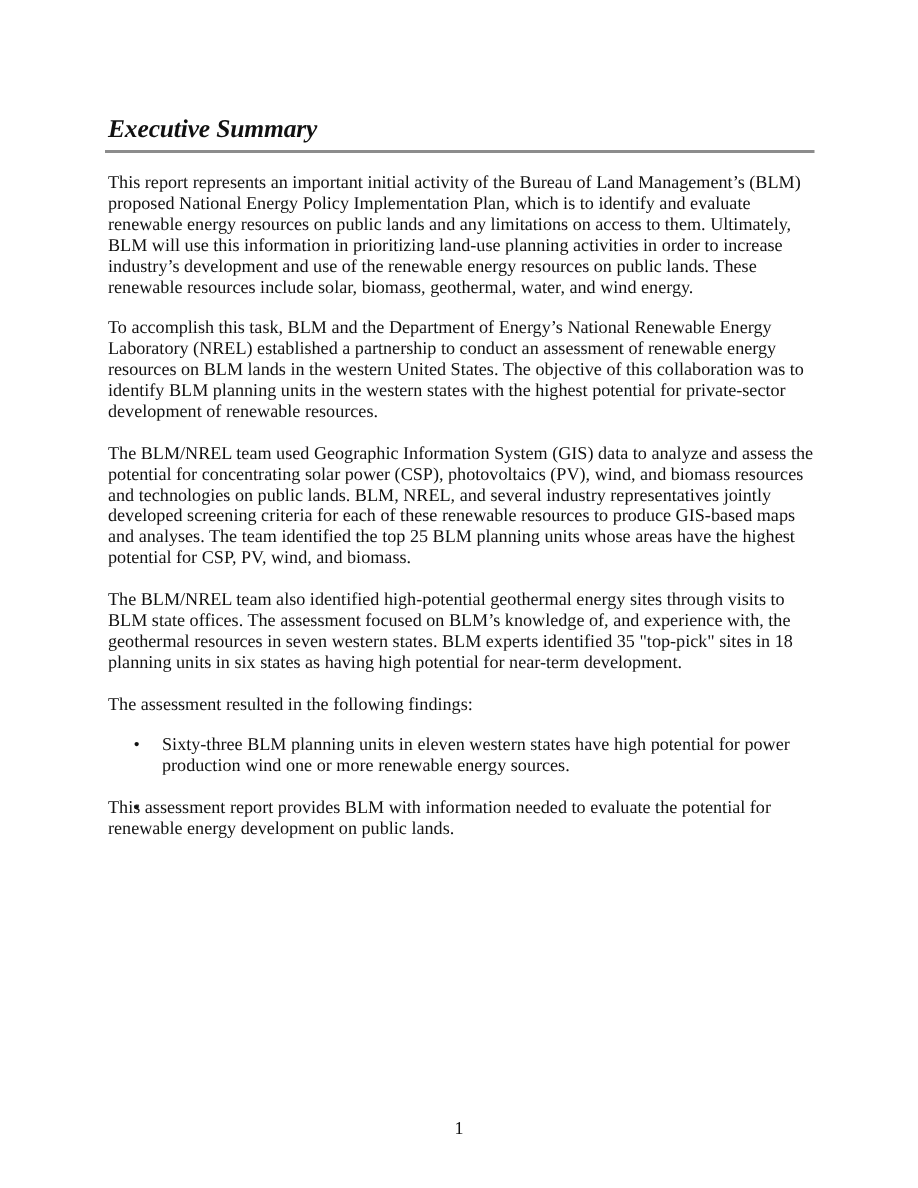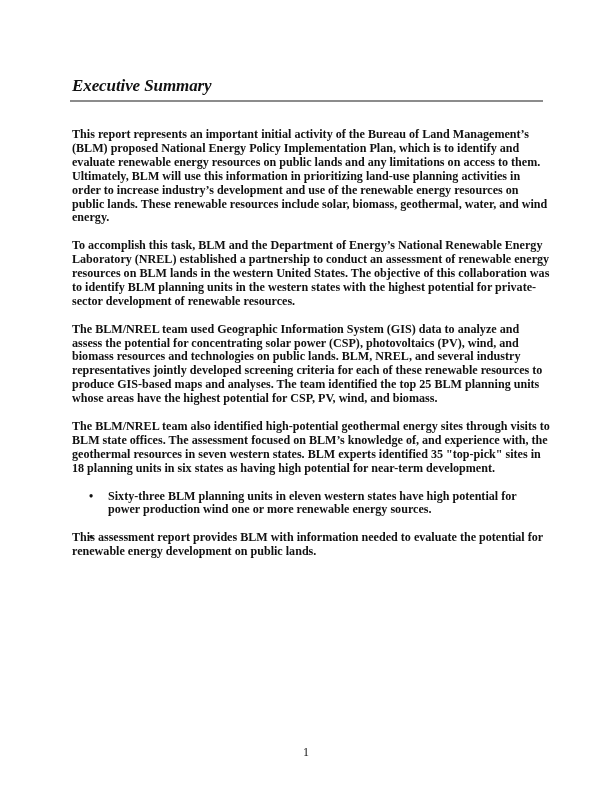--- a/index.html
+++ b/index.html
@@ -12,22 +12,22 @@
   .title {
     position: absolute; left: 72px; top: 76px;
     font-size: 17px; font-weight: bold; font-style: italic;
     letter-spacing: -0.1px; margin: 0;
   }
   .rule {
     position: absolute; left: 70px; top: 100px; width: 473px; height: 2px;
     background: #8c8c8c;
   }
   .body-text {
-    position: absolute; left: 72px; top: 128px; width: 478px;
-    font-size: 12.1px; line-height: 13.9px; font-weight: bold;
+    position: absolute; left: 72px; top: 115px; width: 478px;
+    font-size: 12.1px; line-height: 13.9px;
   }
   .body-text p { margin: 0 0 13.9px 0; }
   .bullets { list-style: none; margin: 0 0 13.9px 0; padding: 0; }
   .bullets li { position: relative; padding-left: 36px; margin-bottom: 13.9px; width: 420px; }
   .bullets li .bullet {
     position: absolute; left: 17px; top: 0; font-size: 12px;
   }
   .page-number {
     position: absolute; left: 0; width: 612px; top: 745px; text-align: center;
     font-size: 12px;
@@ -38,20 +38,21 @@
 
 <div class="page">
   <h1 class="title">Executive Summary</h1>
   <div class="rule"></div>
 
   <div class="body-text">
     <p>This report represents an important initial activity of the Bureau of Land Management’s (BLM) proposed National Energy Policy Implementation Plan, which is to identify and evaluate renewable energy resources on public lands and any limitations on access to them.  Ultimately, BLM will use this information in prioritizing land-use planning activities in order to increase industry’s development and use of the renewable energy resources on public lands.  These renewable resources include solar, biomass, geothermal, water, and wind energy.</p>
     <p>To accomplish this task, BLM and the Department of Energy’s National Renewable Energy Laboratory (NREL) established a partnership to conduct an assessment of renewable energy resources on BLM lands in the western United States.  The objective of this collaboration was to identify BLM planning units in the western states with the highest potential for private-sector development of renewable resources.</p>
     <p>The BLM/NREL team used Geographic Information System (GIS) data to analyze and assess the potential for concentrating solar power (CSP), photovoltaics (PV), wind, and biomass resources and technologies on public lands.  BLM, NREL, and several industry representatives jointly developed screening criteria for each of these renewable resources to produce GIS-based maps and analyses.  The team identified the top 25 BLM planning units whose areas have the highest potential for CSP, PV, wind, and biomass.</p>
     <p>The BLM/NREL team also identified high-potential geothermal energy sites through visits to BLM state offices.  The assessment focused on BLM’s knowledge of, and experience with, the geothermal resources in seven western states.  BLM experts identified  35 "top-pick" sites in 18 planning units in six states as having high potential for near-term development.</p>
+    <p>The assessment resulted in the following findings:</p>
 
     <ul class="bullets">
       <li>
         <span class="bullet">•</span>
         <span>Sixty-three BLM planning units in eleven western states have high potential for power production wind one or more renewable energy sources.</span>
       </li>
       <li>
         <span class="bullet">•</span>
       </li>
     </ul>

